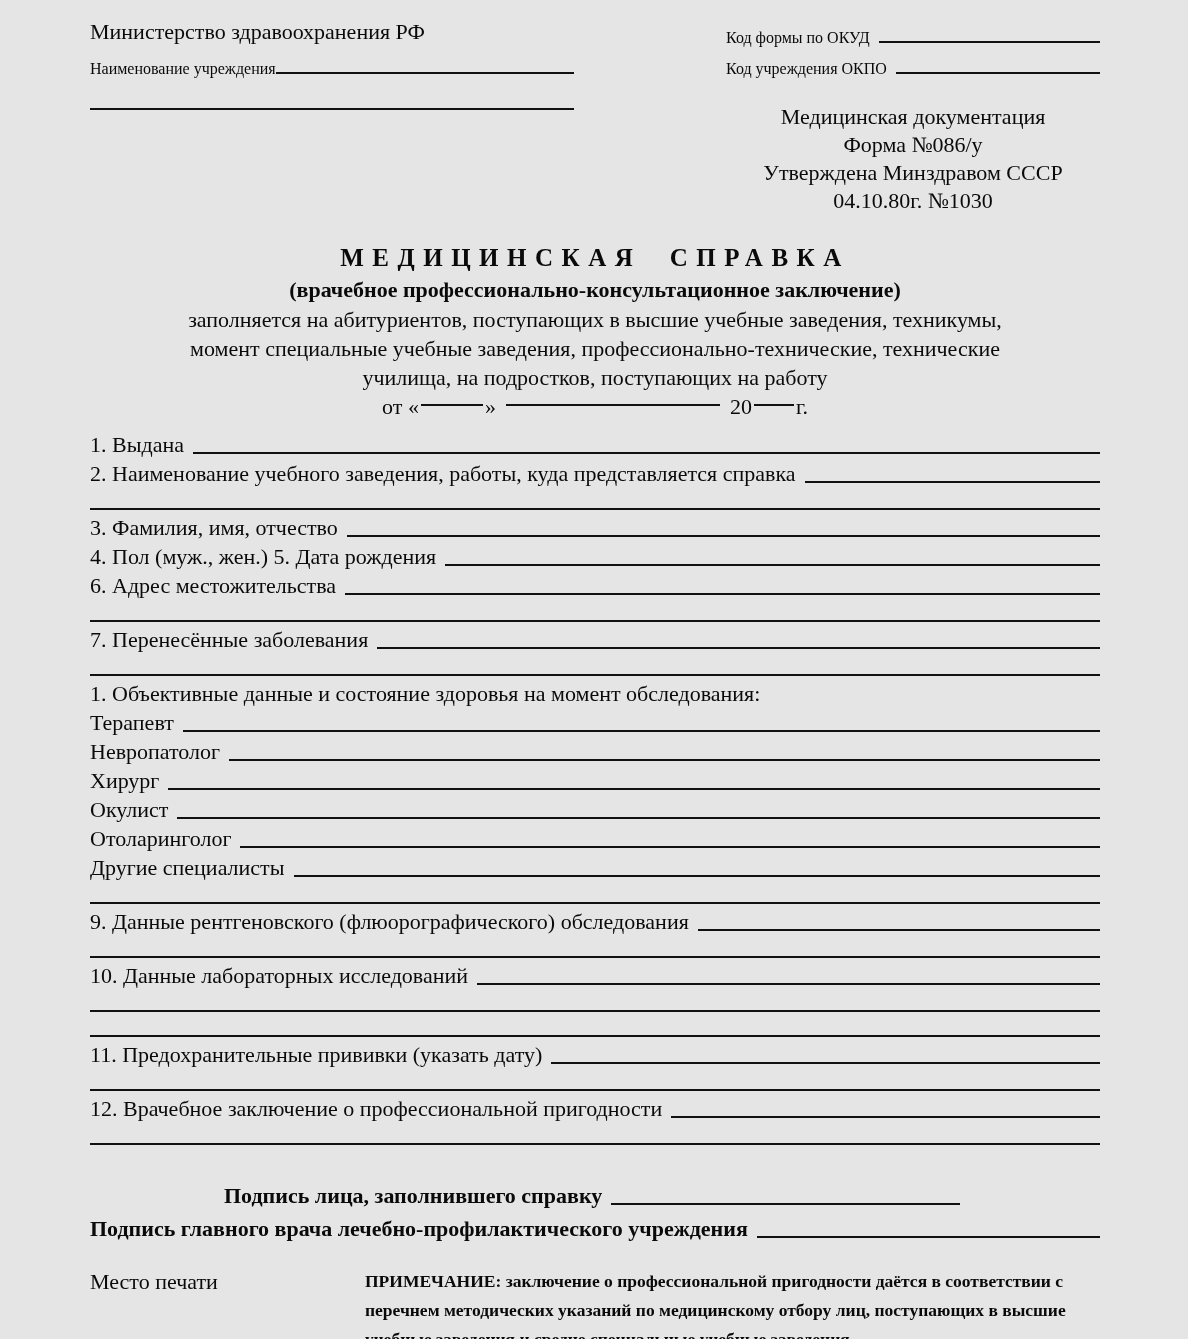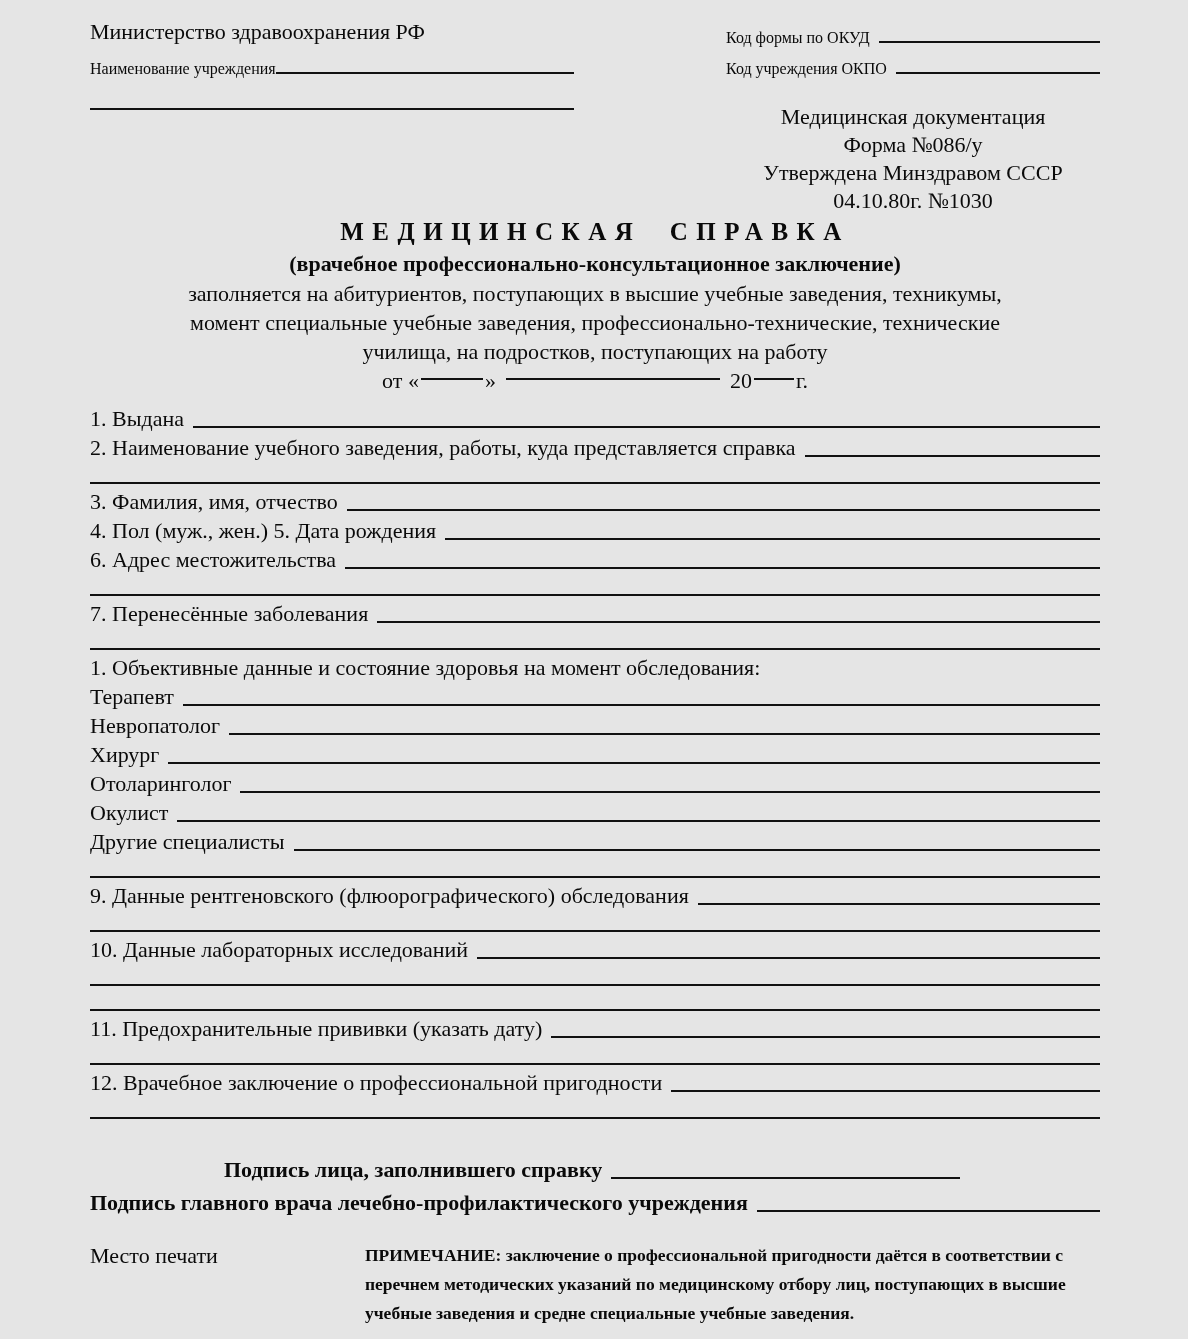--- a/index.html
+++ b/index.html
@@ -23,21 +23,21 @@
   .header-right { width: 374px; }
   .h-line { font-size: 22px; line-height: 31px; white-space: nowrap; }
   .fill-row { display: flex; align-items: flex-end; height: 31px; }
   .fill-row .label { white-space: nowrap; }
   .fill { flex: 1; border-bottom: 2px solid #111; margin-bottom: 4px; min-width: 20px; }
   .fill.tight { margin-left: 0; }
   .fill.gap { margin-left: 9px; }
   .bare-line { height: 30px; border-bottom: 2px solid #111; }
   .doc-block { margin-top: 25px; text-align: center; font-size: 22px; line-height: 28px; }
   
-  .title-block { text-align: center; }
+  .title-block { margin-top: 26px; text-align: center; }
   .main-title {
     font-size: 25px;
     font-weight: bold;
     letter-spacing: 0.34em;
     word-spacing: 0.55em;
     line-height: 33px;
   }
   .subtitle { font-size: 22px; font-weight: bold; line-height: 31px; }
   .desc { font-size: 22px; line-height: 29px; }
   .date-line { font-size: 22px; line-height: 30px; display: flex; justify-content: center; align-items: center; }
@@ -153,25 +153,25 @@
     </div>
     <div class="f-row">
       <span class="label">Невропатолог</span>
       <span class="fill gap"></span>
     </div>
     <div class="f-row">
       <span class="label">Хирург</span>
       <span class="fill gap"></span>
     </div>
     <div class="f-row">
+      <span class="label">Окулист</span>
+      <span class="fill gap"></span>
+    </div>
+    <div class="f-row">
       <span class="label">Отоларинголог</span>
-      <span class="fill gap"></span>
-    </div>
-    <div class="f-row">
-      <span class="label">Окулист</span>
       <span class="fill gap"></span>
     </div>
     <div class="f-row">
       <span class="label">Другие специалисты</span>
       <span class="fill gap"></span>
     </div>
     <div class="line-row"></div>
 
     <div class="f-row">
       <span class="label">9. Данные рентгеновского (флюорографического) обследования</span>

